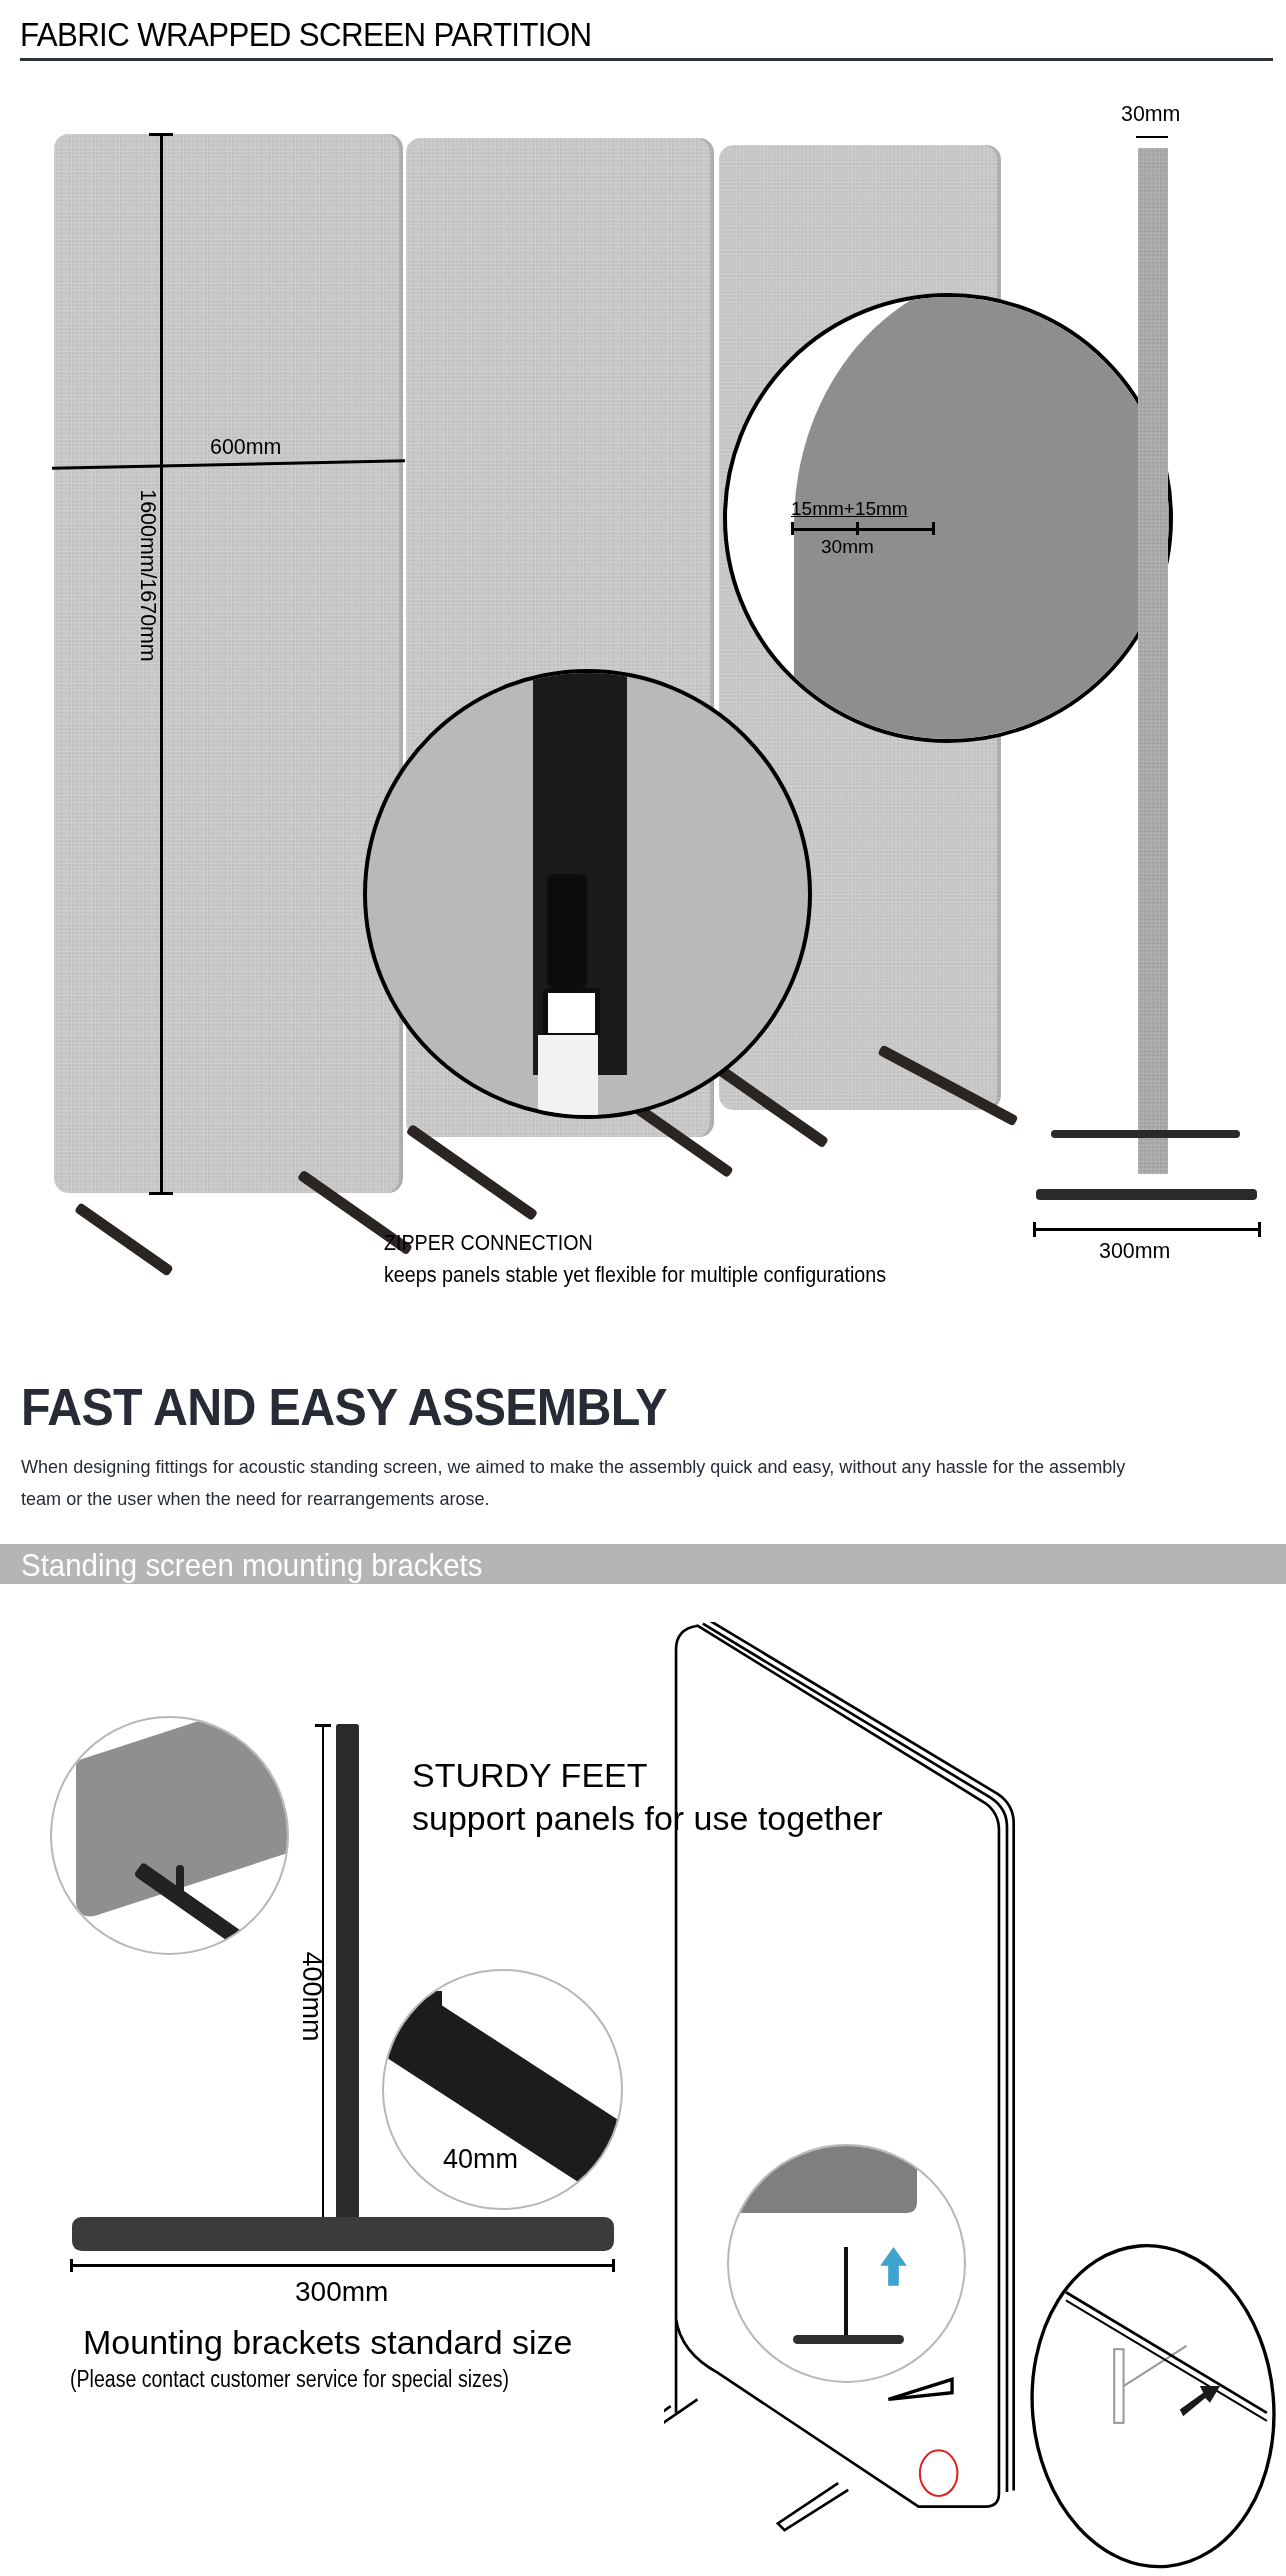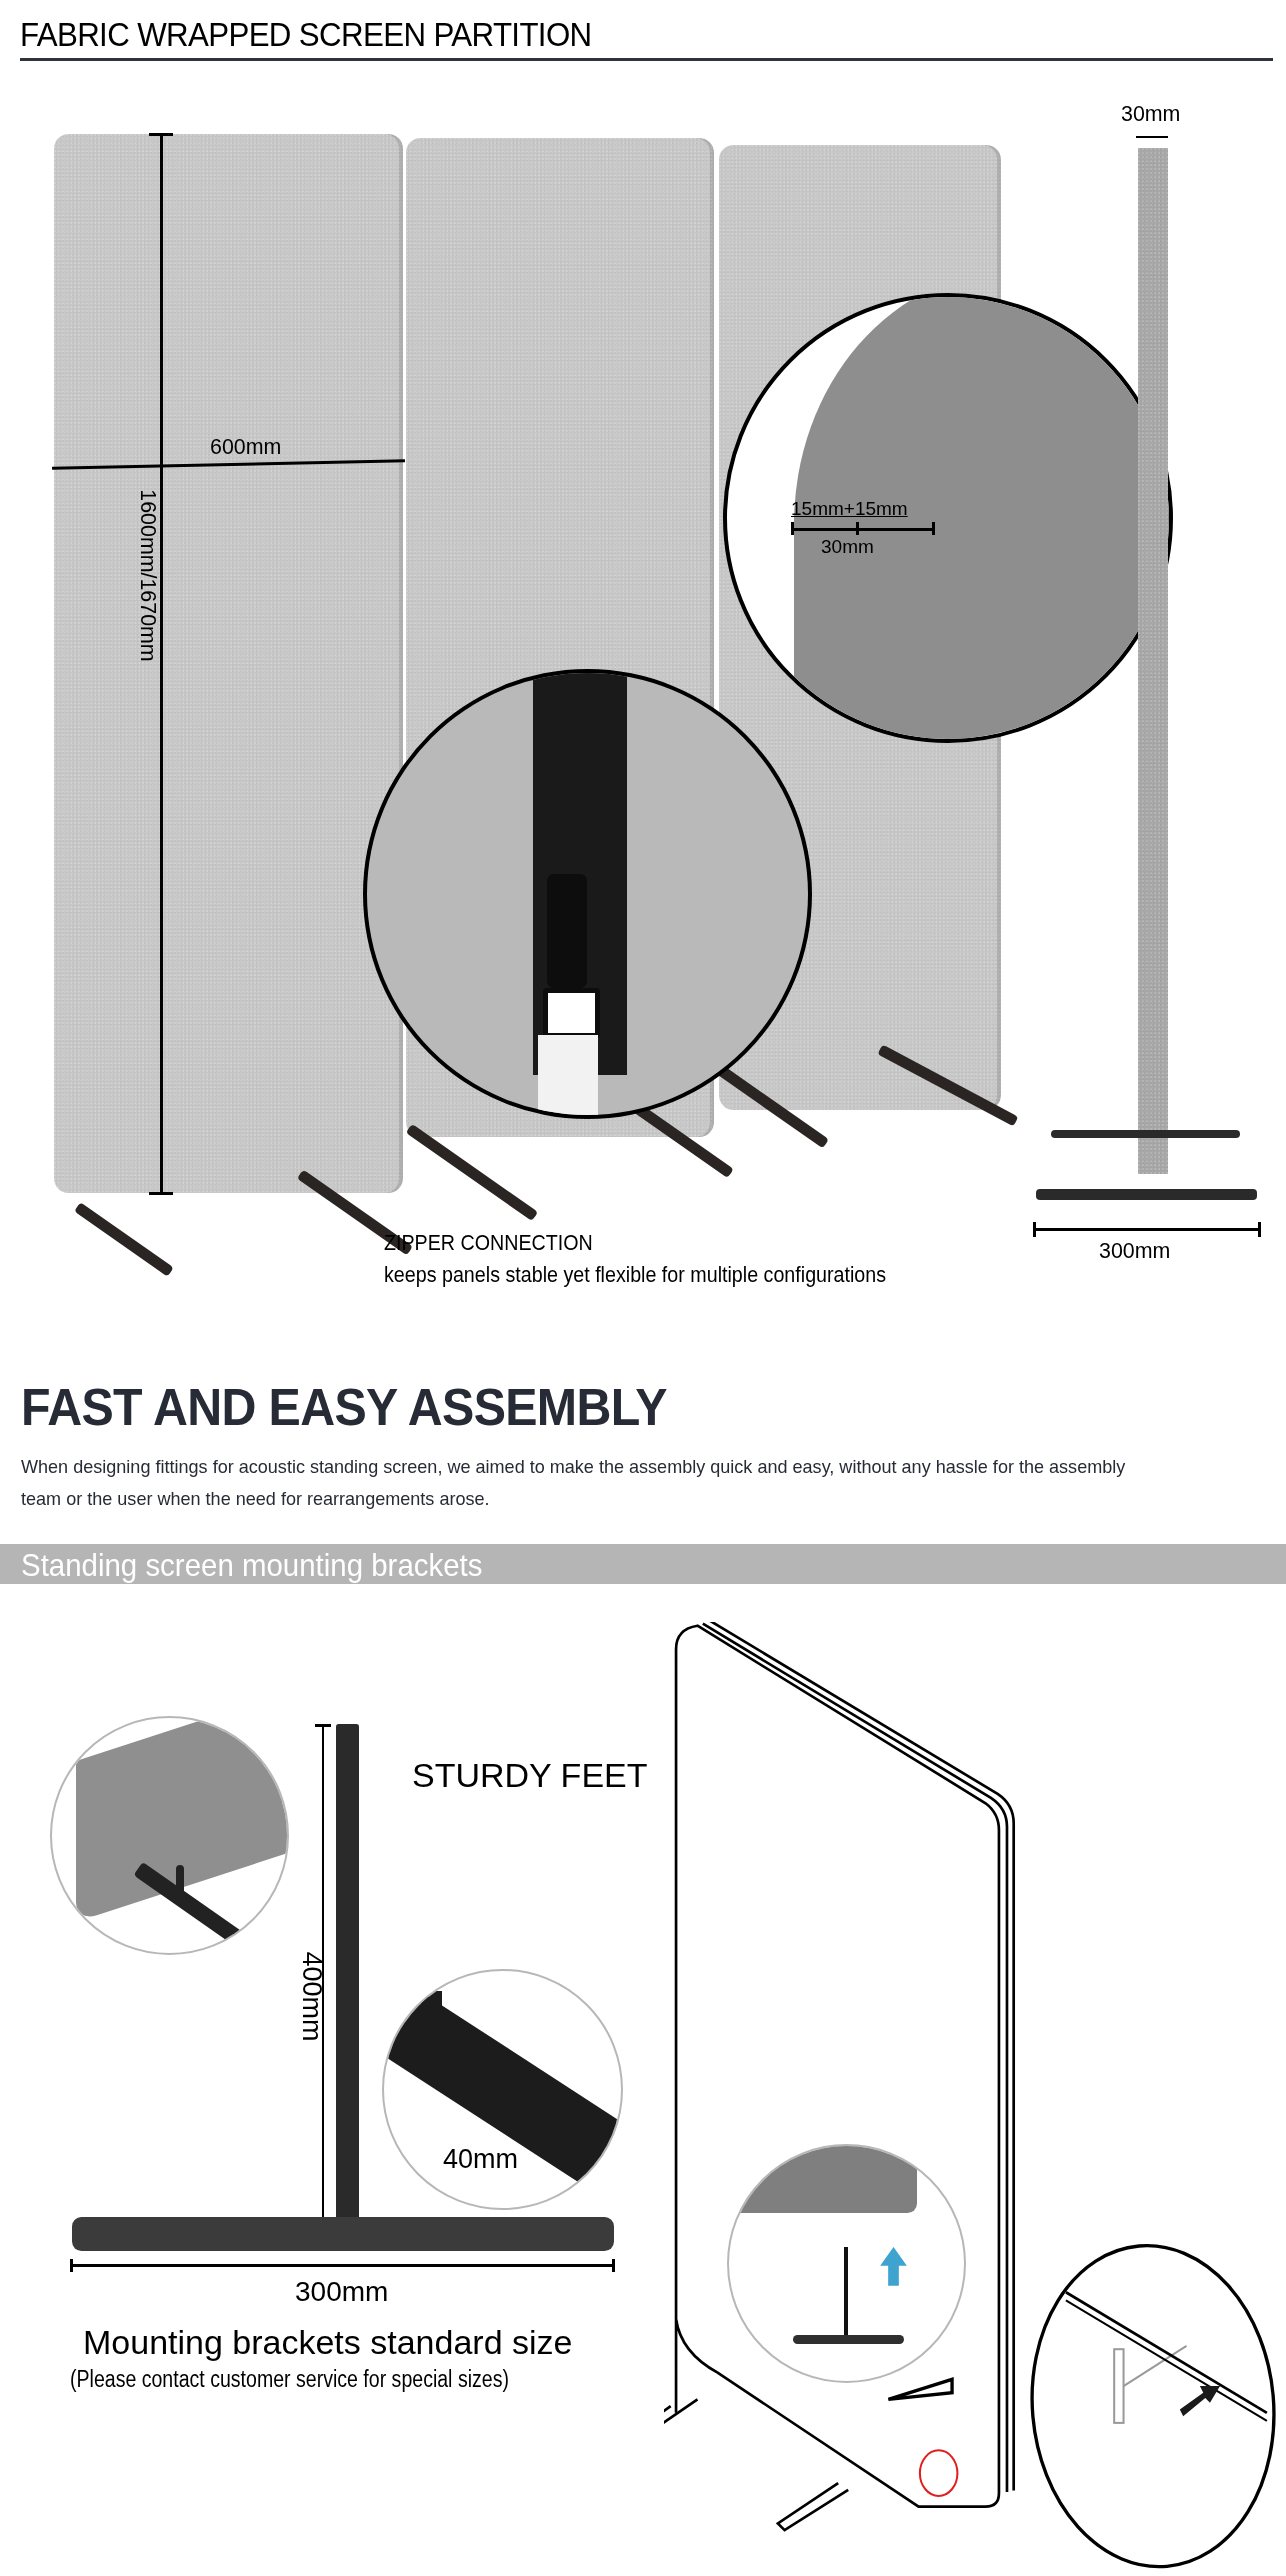--- a/index.html
+++ b/index.html
@@ -104,20 +104,21 @@
 <div class="abs dimtext" style="left:295px;top:2276px;font-size:28px;">300mm</div>
 
 <div class="abs loupe-thin" style="left:382px;top:1969px;width:241px;height:241px;">
   <div class="abs" style="left:-13.4px;top:87px;width:282px;height:74px;background:#1c1c1c;transform:rotate(33deg);"></div>
   <div class="abs" style="left:37px;top:20px;width:21.4px;height:54px;background:#1c1c1c;border-radius:0 0 10.7px 10.7px;"></div>
   <div class="abs" style="left:59px;top:173px;font-size:27px;white-space:nowrap;">40mm</div>
 </div>
 
 <div class="abs sturdy">
   <div>STURDY FEET</div>
+  <div>support panels for use together</div>
 </div>
 
 <svg class="abs" style="left:664px;top:1622px;" width="623" height="954" viewBox="0 0 930 1423">
   <g fill="none" stroke="#000" stroke-width="4">
     <path d="M18,1180 L18,40 Q18,10 50,5 L480,270 Q500,285 500,310 L500,1300 Q500,1320 480,1320 L380,1320 L80,1120 Q25,1090 18,1040 Z"></path>
     <path d="M58,2 L488,262 Q512,278 512,305 L512,1298"></path>
     <path d="M66,-4 L498,256 Q522,272 522,300 L522,1296"></path>
     <path d="M10,1170 L-40,1205 L-30,1215 L50,1160"></path>
     <path d="M260,1285 L170,1345 L180,1355 L275,1295"></path>
   </g>

